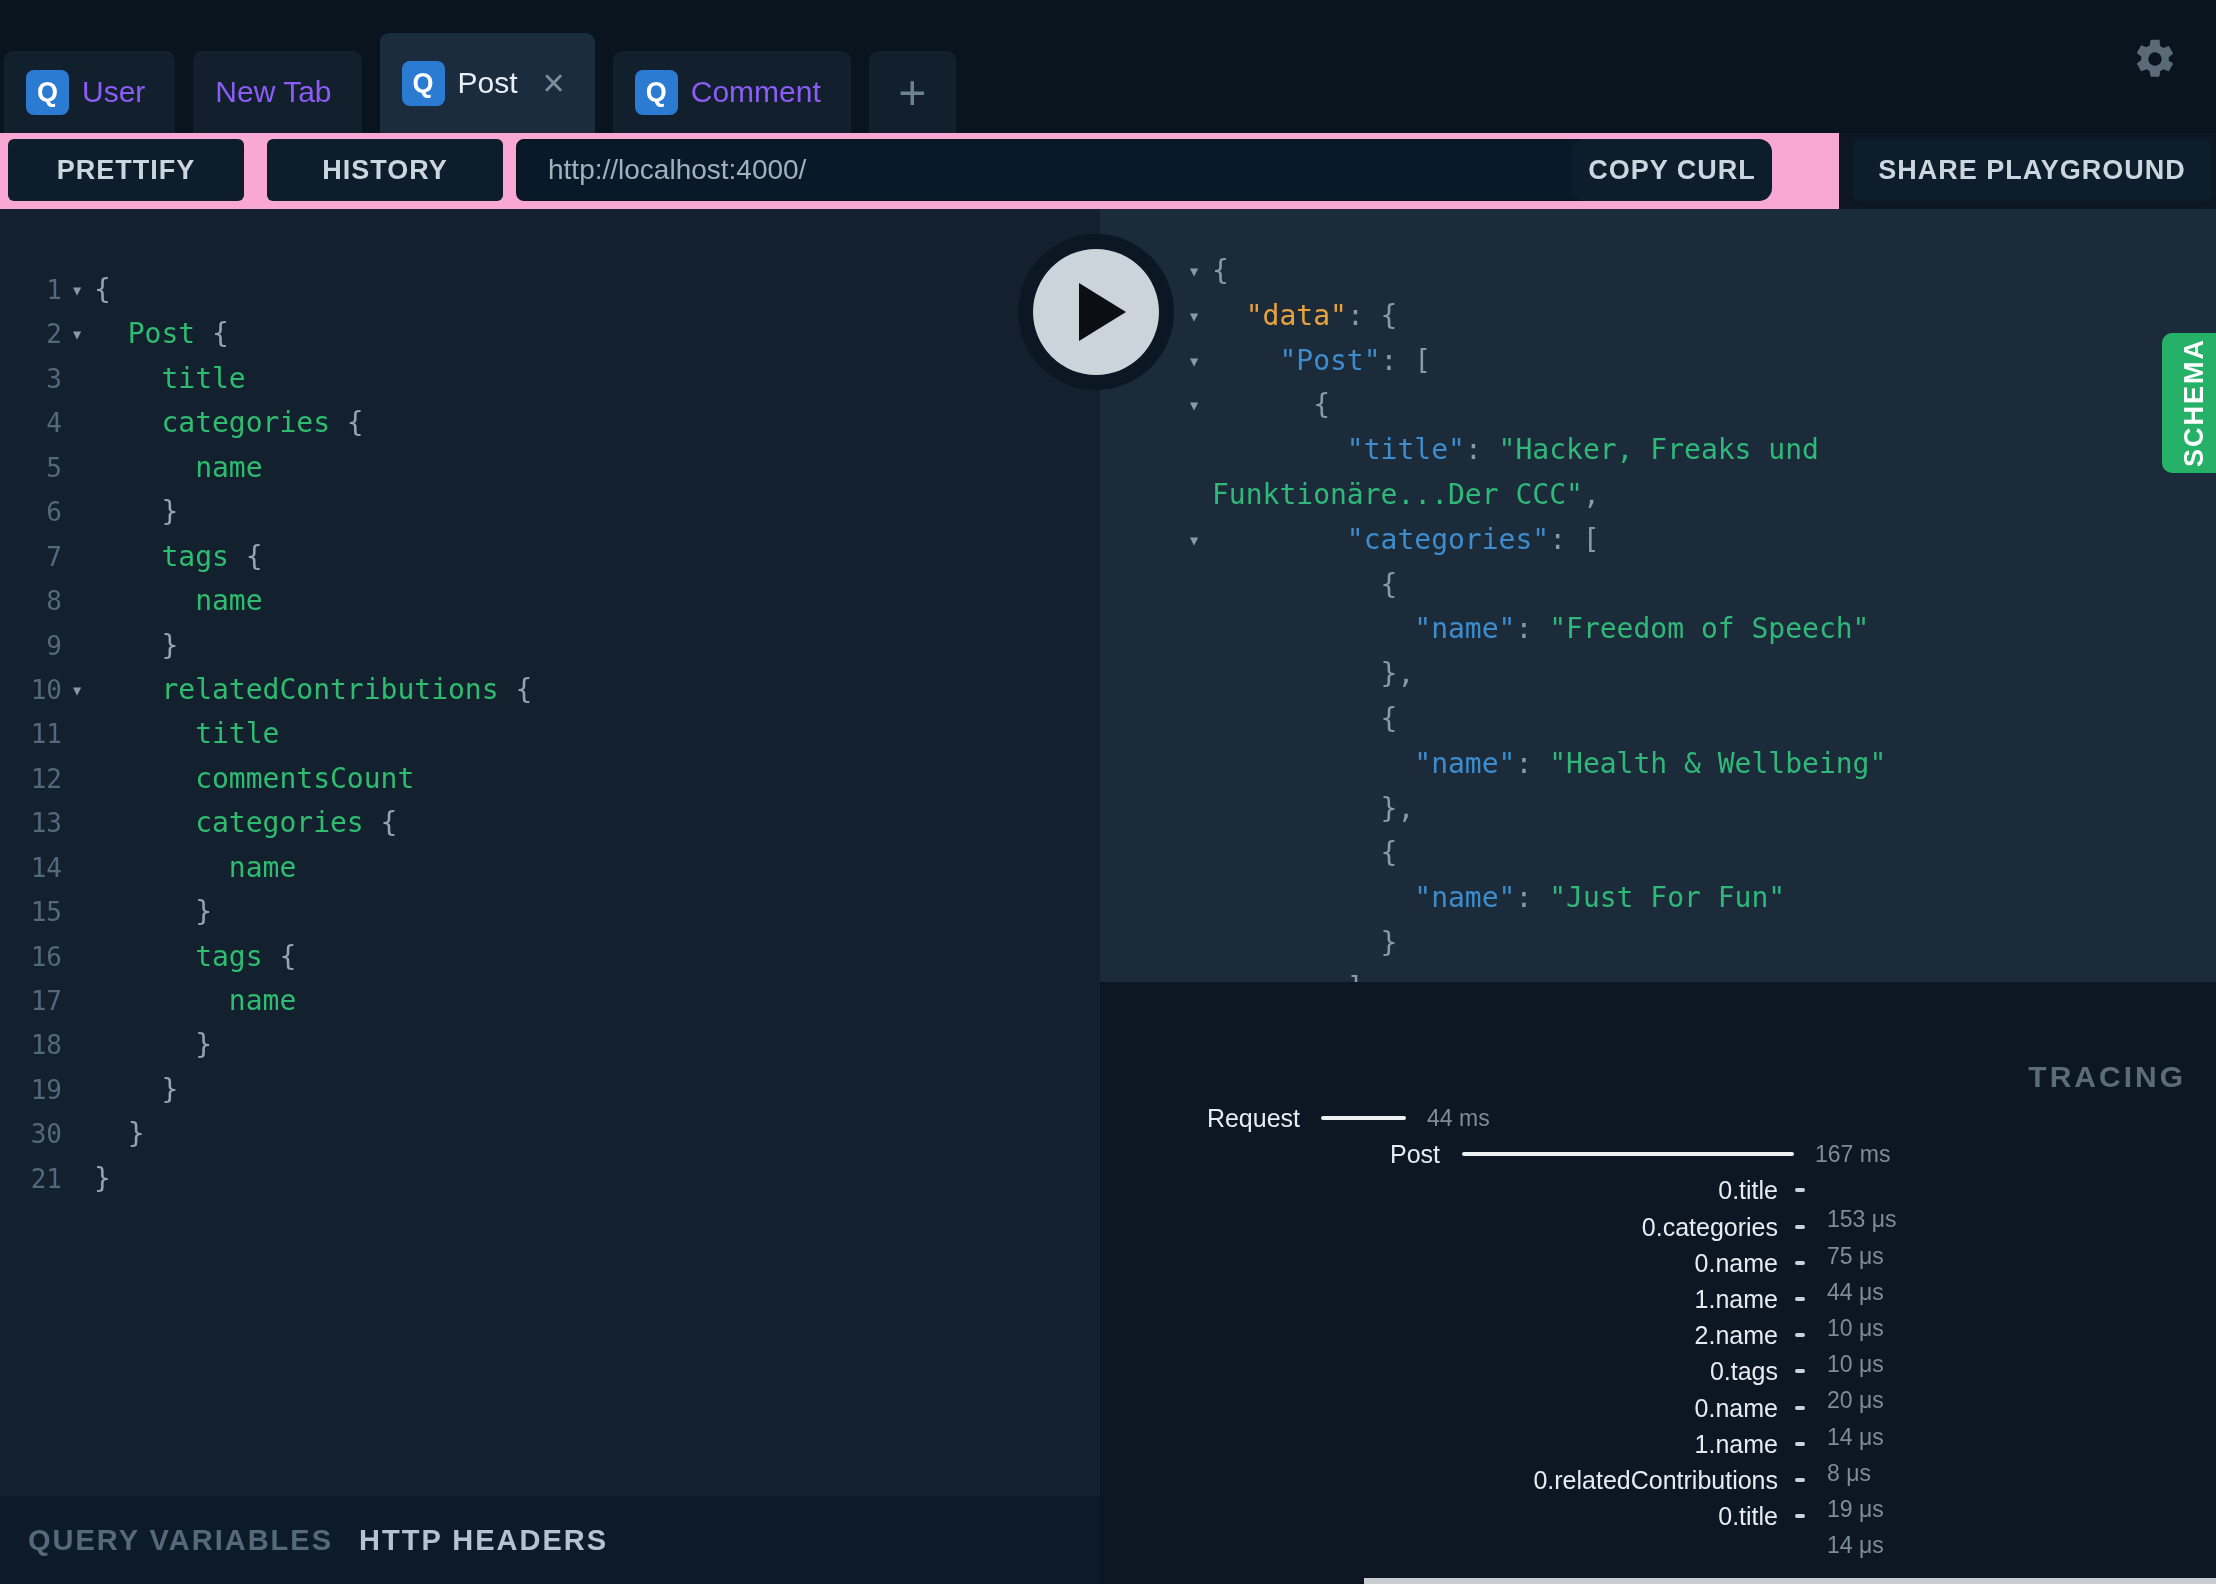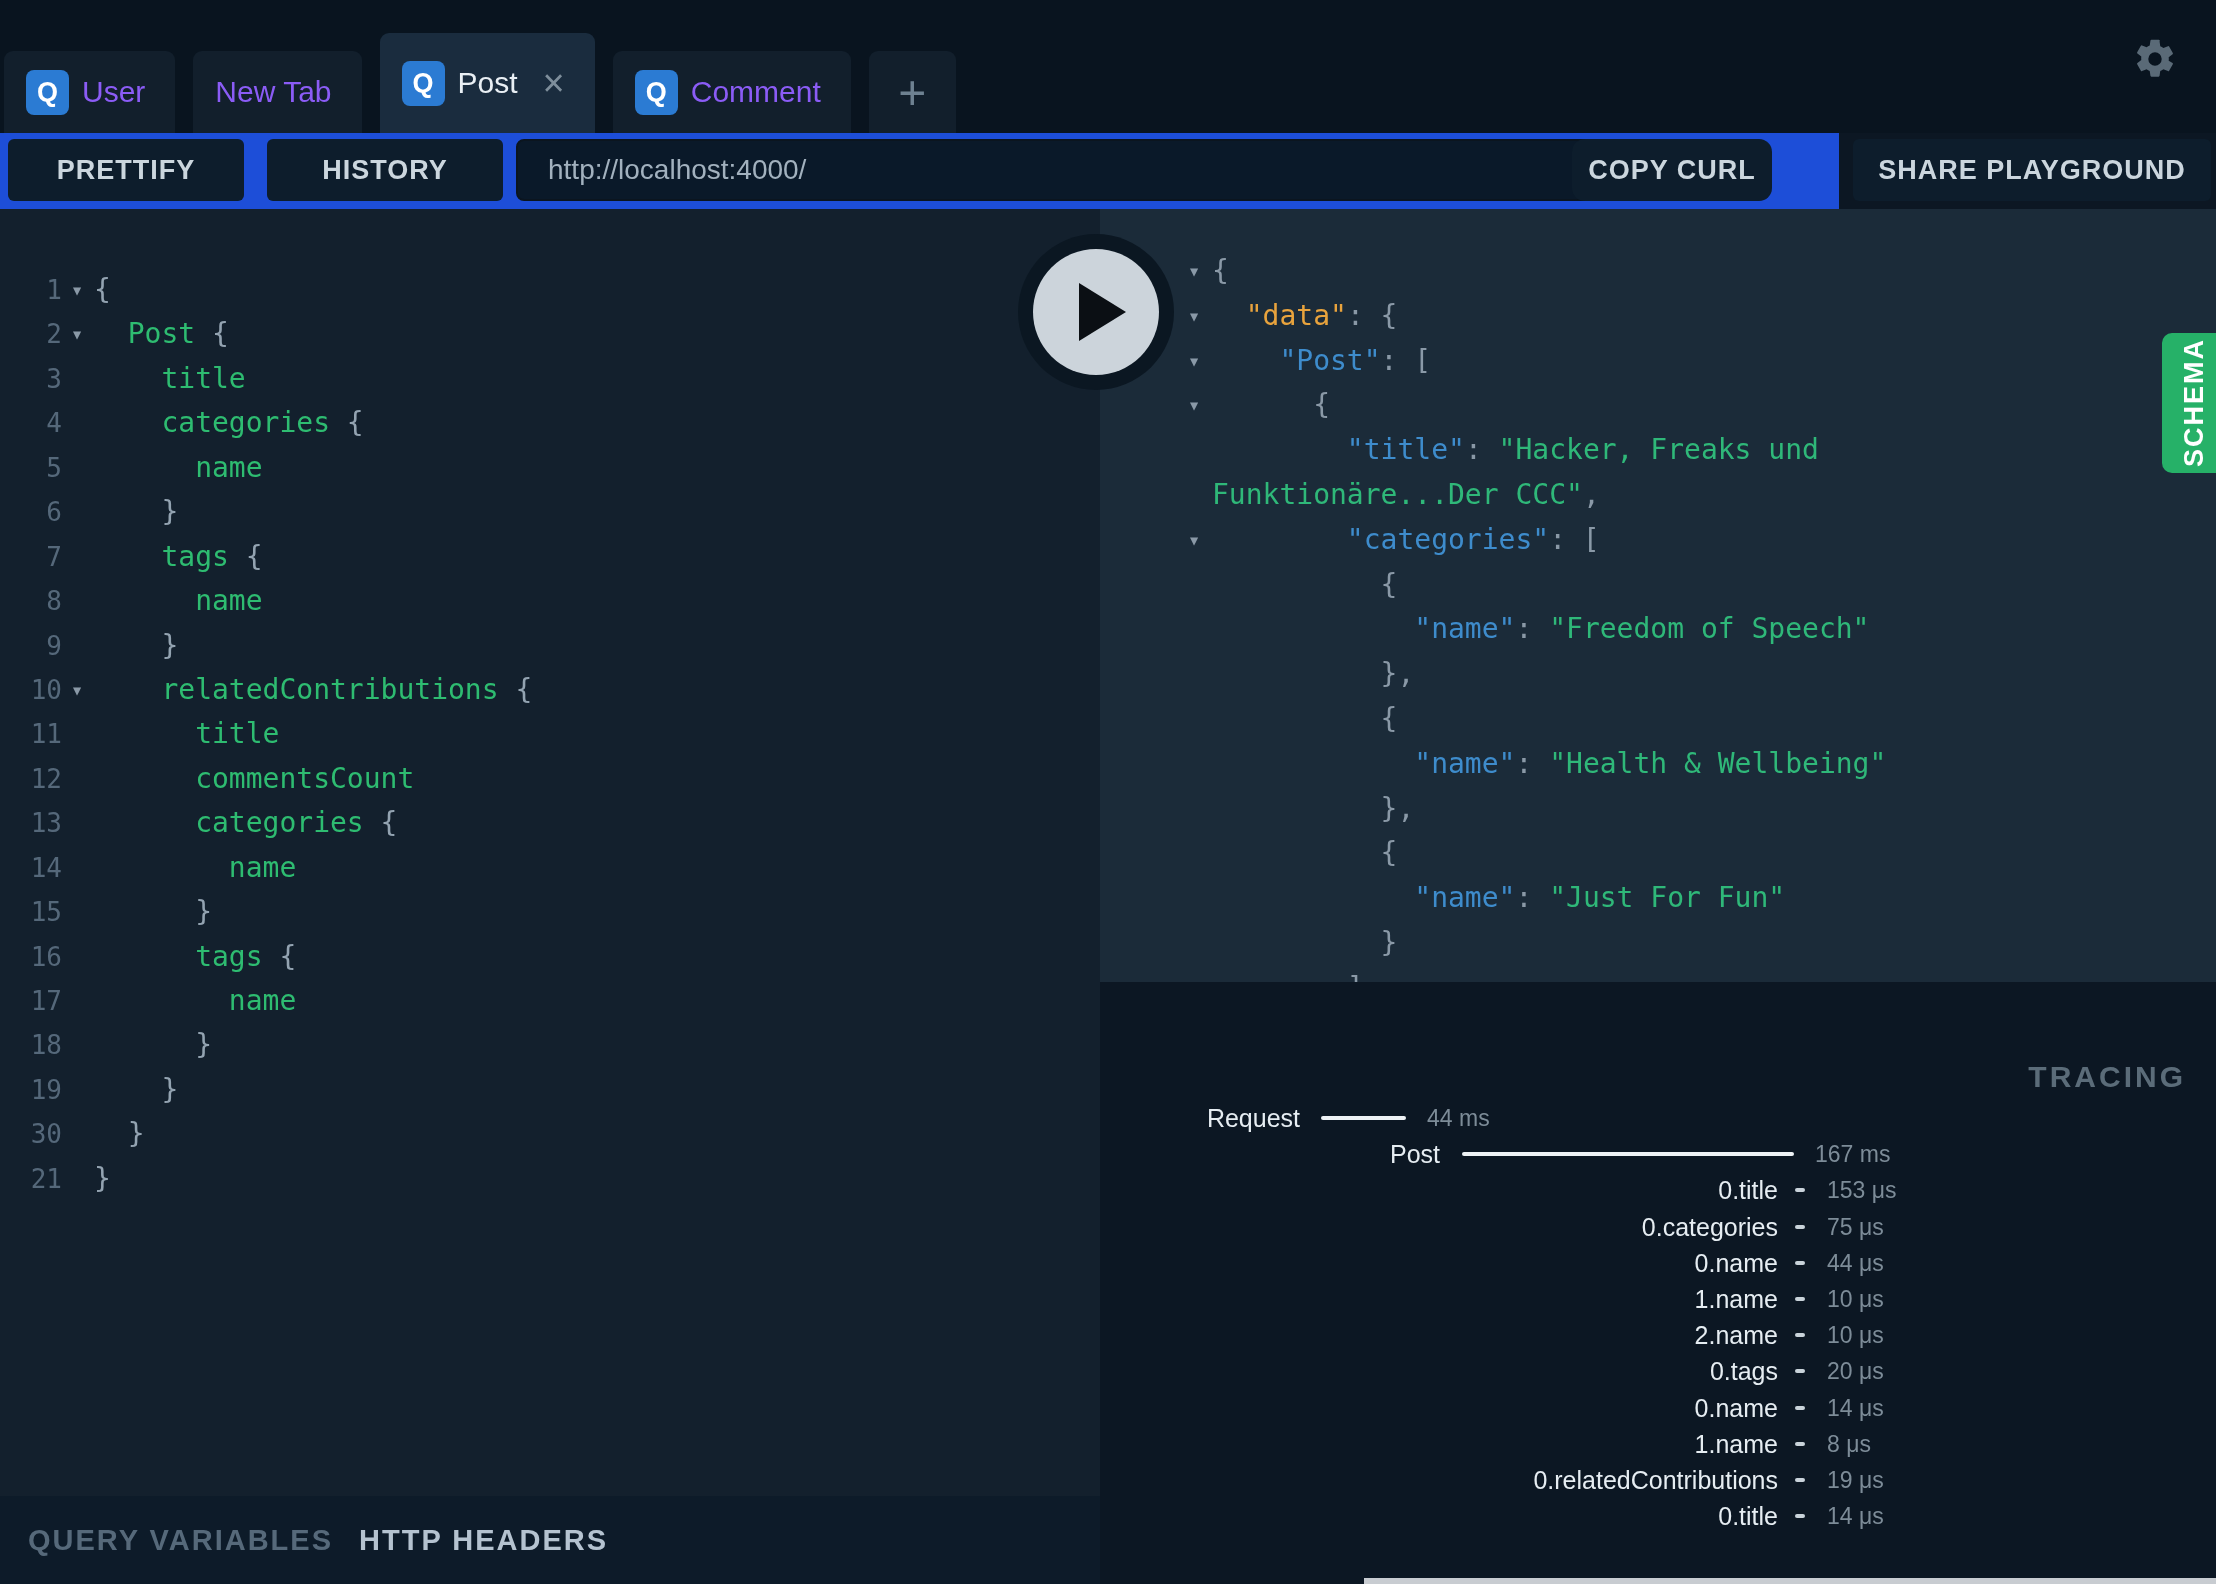--- a/index.html
+++ b/index.html
@@ -17,21 +17,21 @@
   .tab-label { font-size:30px; color:#8b5cf6; white-space:nowrap; }
   .tab.active .tab-label { color:#e9eff4; }
   .tab-close { font-size:38px; color:#7e8e9b; margin-left:12px; line-height:1; }
   .plus-tab { width:87px; height:82px; background:#121f2c; border-radius:9px 9px 0 0;
               display:flex; align-items:center; justify-content:center;
               color:#6e8191; font-size:48px; font-weight:300; cursor:pointer; }
   .gear { position:absolute; left:2132px; top:36px; width:46px; height:46px; cursor:pointer; }
   .gear svg { width:46px; height:46px; fill:#5a6a77; }
 
   
-  .toolbar { position:absolute; left:0; top:133px; width:1839px; height:76px; background:#1d4ed8; }
+  .toolbar { position:absolute; left:0; top:133px; width:1839px; height:76px; background:#f9a8d4; }
   .tbtn { position:absolute; top:6px; height:62px; background:#0d1d2c; border:none; border-radius:6px;
           color:#cbd6de; font-family:"Liberation Sans", sans-serif; font-size:27px; font-weight:600;
           letter-spacing:1px; display:flex; align-items:center; justify-content:center; cursor:pointer; }
   .btn-prettify { left:8px;   width:236px; }
   .btn-history  { left:267px; width:236px; }
   .btn-copycurl { left:1572px; width:200px;border-radius:13px; }
   .btn-share    { left:1853px; width:358px; }
   .url-input { position:absolute; left:516px; top:6px; width:1116px; height:62px;
                background:#0a1929; border:2px solid #0b151f; border-radius:8px;
                color:#a2b1be; font-family:"Liberation Sans", sans-serif; font-size:28px;
@@ -93,21 +93,21 @@
   .tr-post    .tr-label { right:776px; }
   .tr-field   .tr-label { right:438px; }
   .tr-bar { position:absolute; height:4px; top:13px; background:#eef2f5; border-radius:2px; }
   .tr-request .tr-bar { left:221px; }
   .tr-post    .tr-bar { left:362px; }
   .tr-dash { position:absolute; left:695px; width:10px; height:4px; top:13px;
              background:#c9d3da; border-radius:2px; }
   .tr-value { position:absolute; font-size:23px; color:#7d8c98; line-height:30px; white-space:nowrap; }
   .tr-request .tr-value { left:327px; }
   .tr-post    .tr-value { left:715px; }
-  .tr-field   .tr-value { left:727px; }
+  .tr-field   .tr-value { left:727px;margin-top:29px; }
 
   
   .qv-bar { position:absolute; left:0; top:1496px; width:1100px; height:88px; background:#0d1b29;
             display:flex; align-items:center; padding-left:28px; gap:26px; }
   .qv-tab { font-size:29px; font-weight:bold; letter-spacing:2px; cursor:pointer; }
   .qv-variables { color:#56697a; }
   .qv-headers { color:#b5c3d0; }
 
   .h-scrollbar { position:absolute; left:1364px; top:1578px; width:852px; height:6px;
                  background:#c8ccd1; cursor:pointer; }

